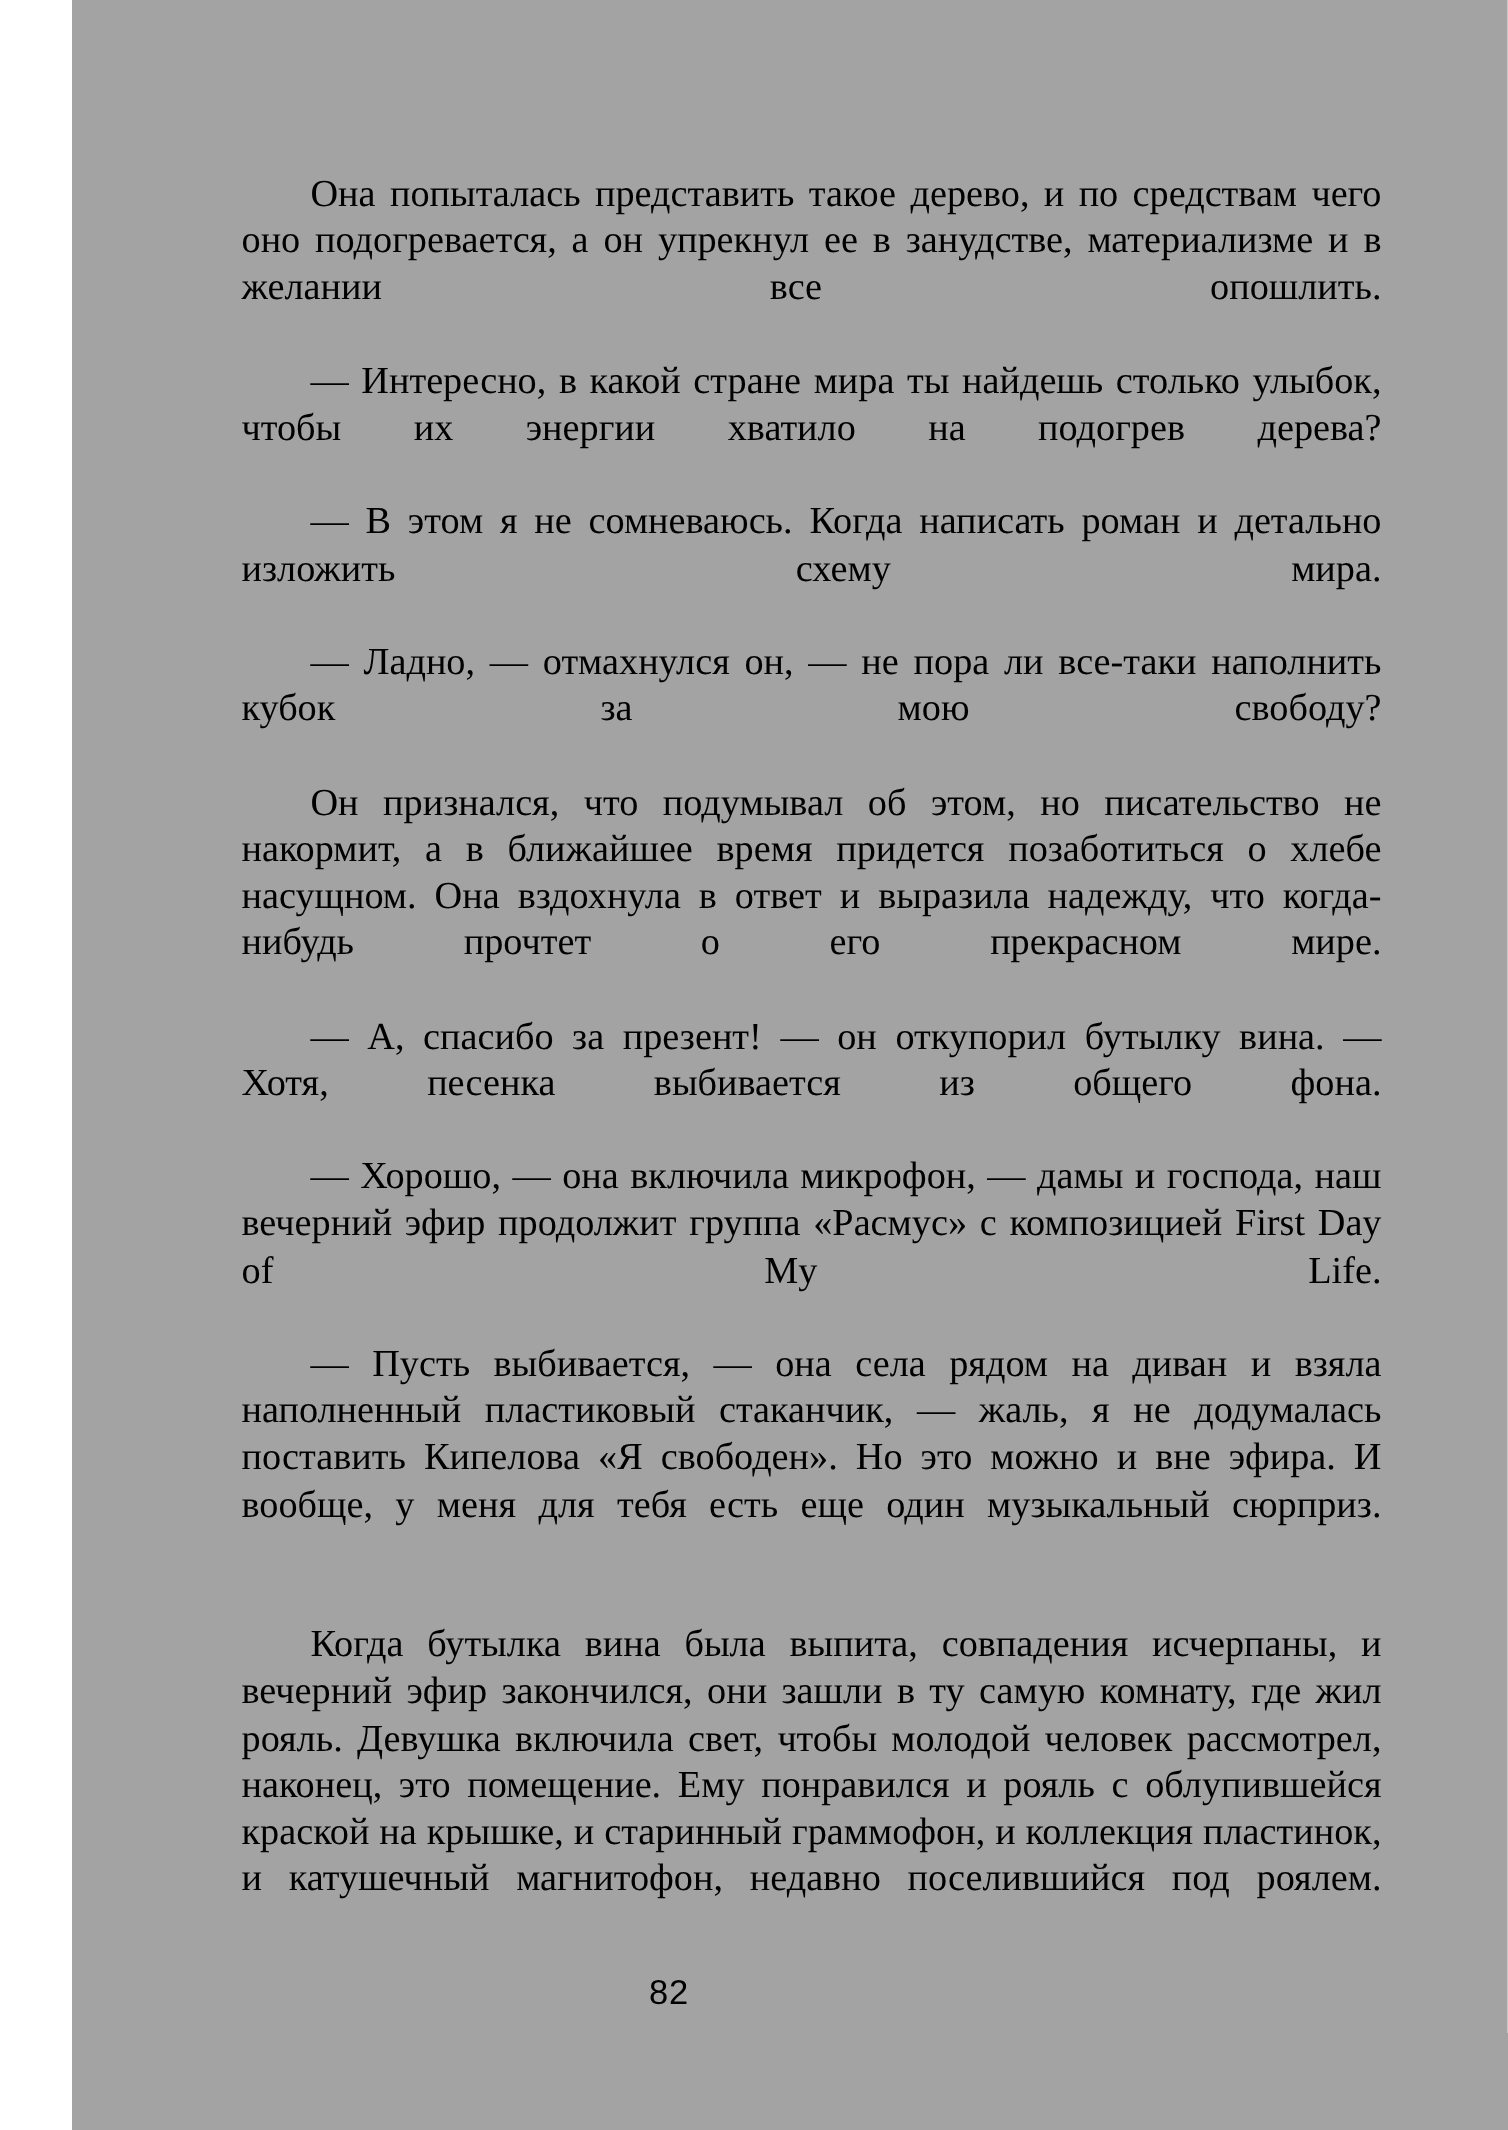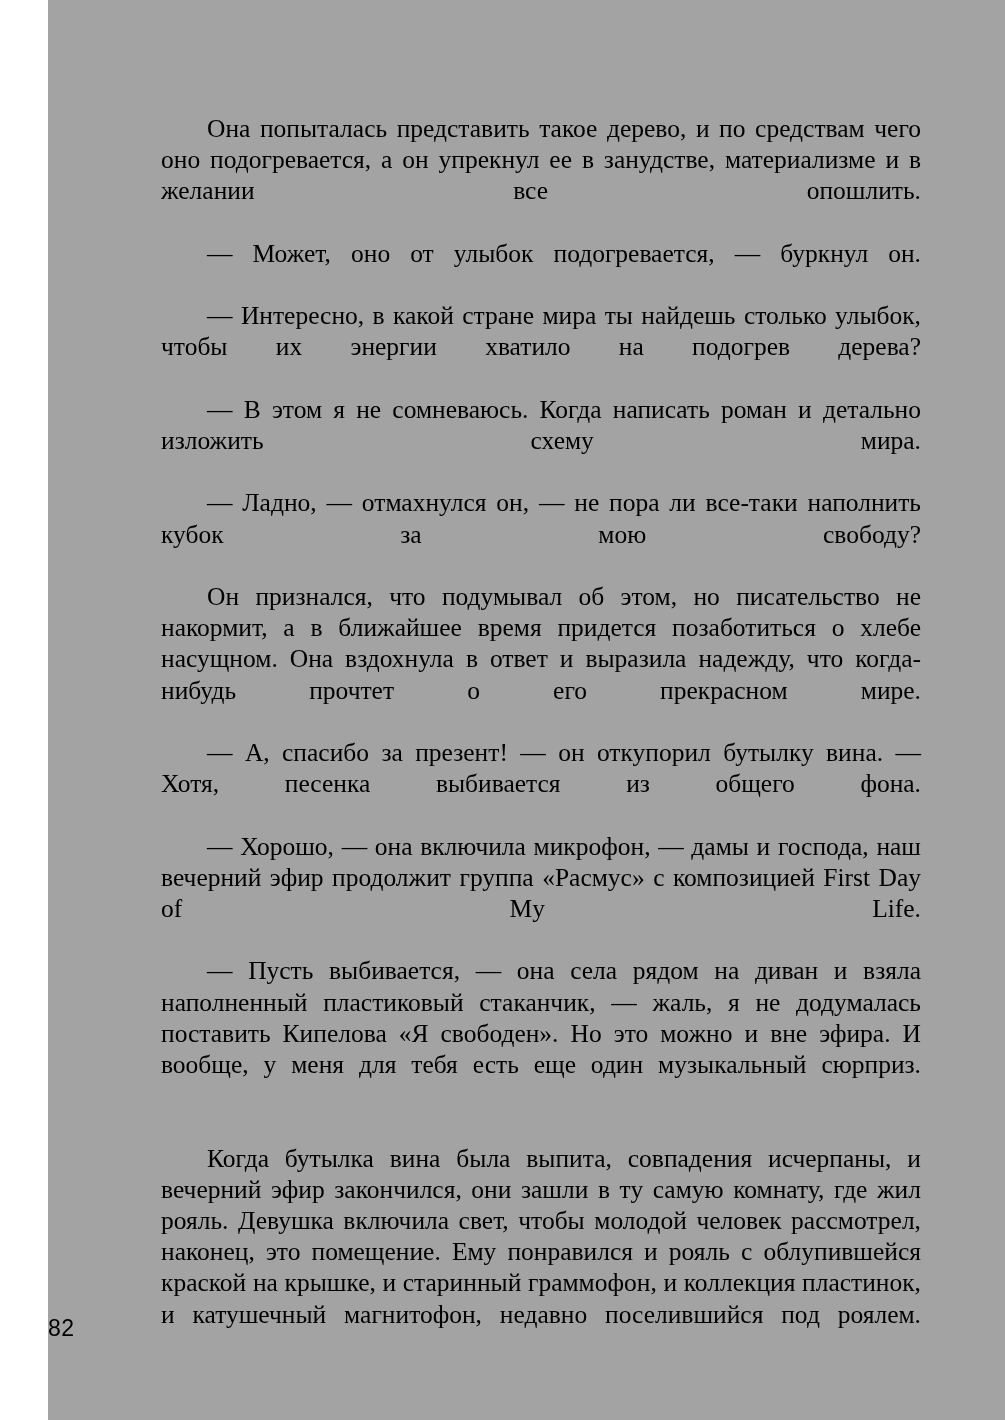--- a/index.html
+++ b/index.html
@@ -49,35 +49,34 @@
 
   .para.gap-before {
     margin-top: 31px;
   }
 
   .page-number {
     position: absolute;
     left: 0;
     top: 1315px;
     width: 796px;
-    text-align: left;
+    text-align: center;
     font-family: "Liberation Sans", "DejaVu Sans", sans-serif;
     font-size: 23px;
     color: #000000;
     letter-spacing: 0.5px;
   }
 </style>
 </head>
 <body>
 
 <div class="page">
 
   <div class="text-block">
     <p class="para">Она попыталась представить такое дерево, и по средствам чего оно подогревается, а он упрекнул ее в занудстве, материализме и в желании все опошлить.</p>
-    <p class="para">— Может, оно от улыбок подогревается, — буркнул он.</p>
     <p class="para">— Интересно, в какой стране мира ты найдешь столько улыбок, чтобы их энергии хватило на подогрев дерева?</p>
     <p class="para">— В этом я не сомневаюсь. Когда написать роман и детально изложить схему мира.</p>
     <p class="para">— Ладно, — отмахнулся он, — не пора ли все-таки наполнить кубок за мою свободу?</p>
     <p class="para">Он признался, что подумывал об этом, но писательство не накормит, а в ближайшее время придется позаботиться о хлебе насущном. Она вздохнула в ответ и выразила надежду, что когда-нибудь прочтет о его прекрасном мире.</p>
     <p class="para">— А, спасибо за презент! — он откупорил бутылку вина. — Хотя, песенка выбивается из общего фона.</p>
     <p class="para">— Хорошо, — она включила микрофон, — дамы и господа, наш вечерний эфир продолжит группа «Расмус» с композицией First Day of My Life.</p>
     <p class="para">— Пусть выбивается, — она села рядом на диван и взяла наполненный пластиковый стаканчик, — жаль, я не додумалась поставить Кипелова «Я свободен». Но это можно и вне эфира. И вообще, у меня для тебя есть еще один музыкальный сюрприз.</p>
     <p class="para gap-before">Когда бутылка вина была выпита, совпадения исчерпаны, и вечерний эфир закончился, они зашли в ту самую комнату, где жил рояль. Девушка включила свет, чтобы молодой человек рассмотрел, наконец, это помещение. Ему понравился и рояль с облупившейся краской на крышке, и старинный граммофон, и коллекция пластинок, и катушечный магнитофон, недавно поселившийся под роялем.</p>
   </div>
 

